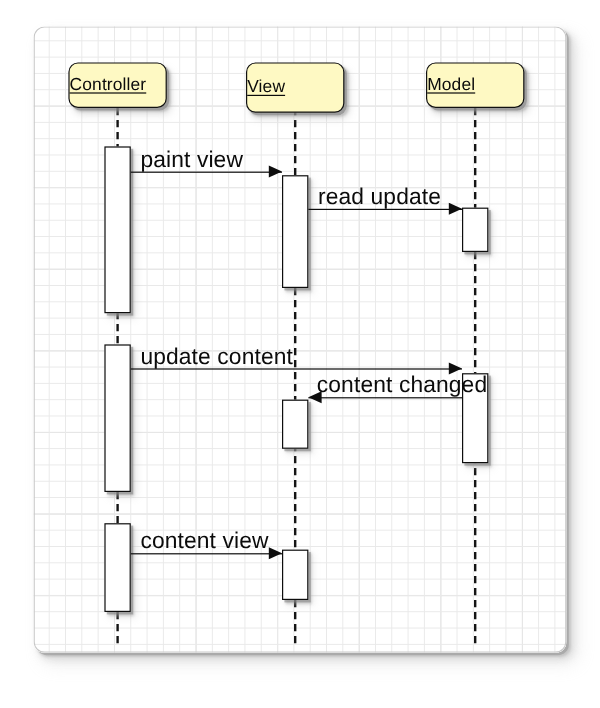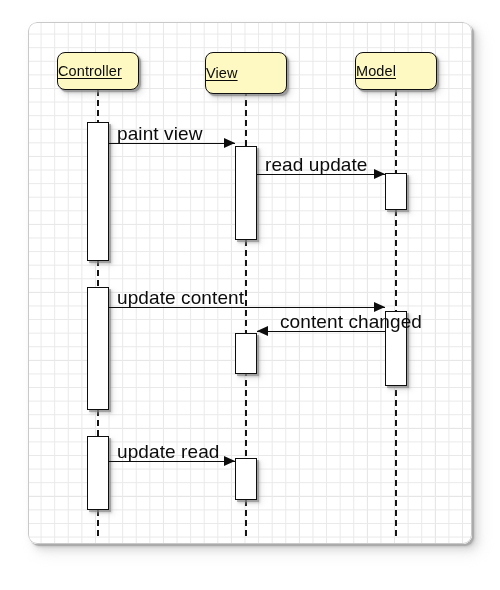--- a/index.html
+++ b/index.html
@@ -149,20 +149,20 @@
         <div class="arrowhead right" style="top: 115.5px; left: 196px;"></div>
         <div class="msglabel" style="top: 101px; left: 89px;">paint view</div>
         <div class="msgline" style="left: 229px; top: 152px; width: 128px;"></div>
         <div class="arrowhead right" style="top: 146.5px; left: 346px;"></div>
         <div class="msglabel" style="top: 132px; left: 237px;">read update</div>
         <div class="msgline" style="left: 81px; top: 285px; width: 276px;"></div>
         <div class="arrowhead right" style="top: 279.5px; left: 346px;"></div>
         <div class="msglabel" style="top: 265px; left: 89px;">update content</div>
         <div class="msgline" style="left: 229px; top: 309px; width: 128px;"></div>
         <div class="arrowhead left" style="top: 303.5px; left: 229px;"></div>
-        <div class="msglabel" style="top: 289px; left: 252px;">content changed</div>
+        <div class="msglabel" style="top: 289px; left: 236px;">content changed</div>
         <div class="msgline" style="left: 81px; top: 439px; width: 126px;"></div>
         <div class="arrowhead right" style="top: 433.5px; left: 196px;"></div>
-        <div class="msglabel" style="top: 419px; left: 89px;">update read</div>
+        <div class="msglabel" style="top: 419px; left: 89px;">content view</div>
       </div>
     <div id="frameborder"></div>
   </div>
 </div>
 
 </body></html>

